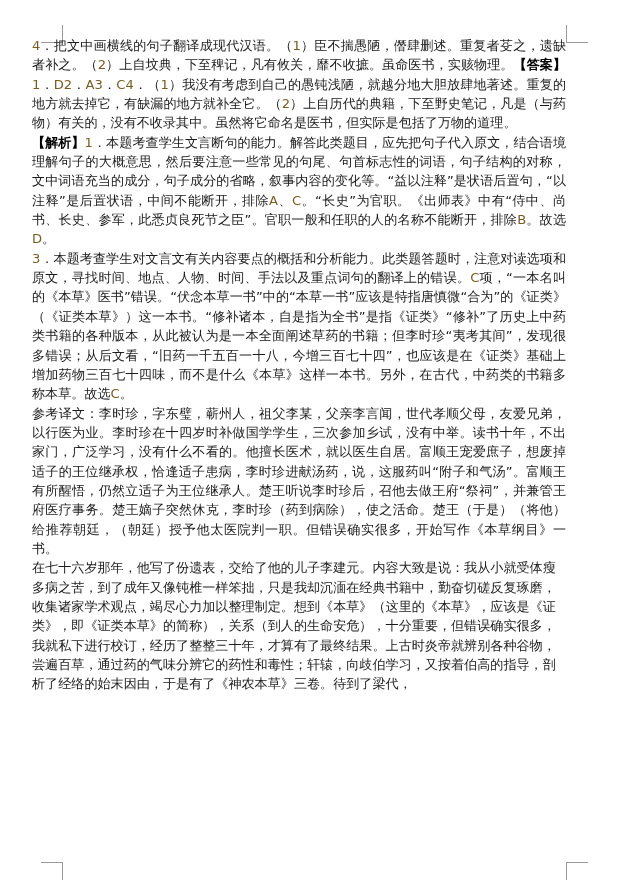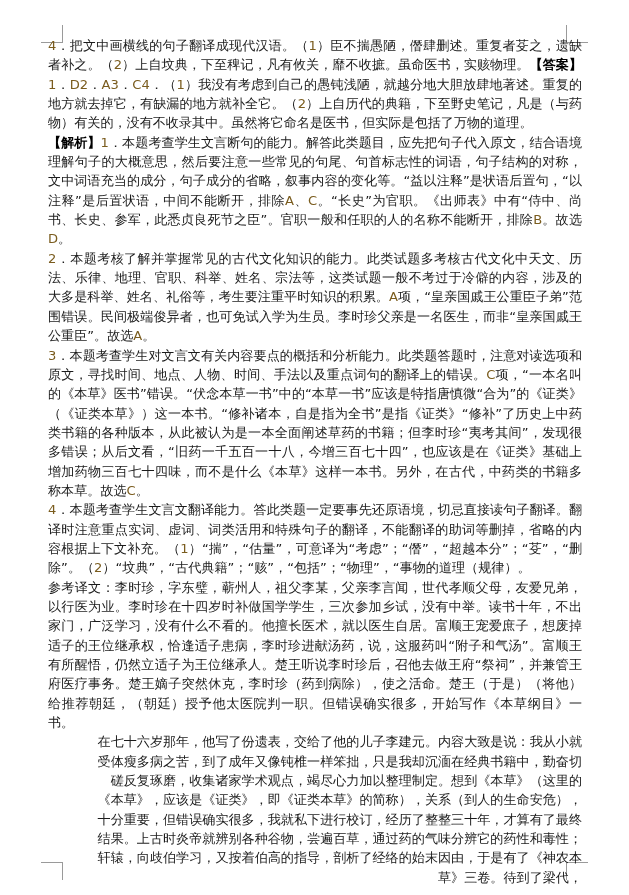--- a/index.html
+++ b/index.html
@@ -52,55 +52,53 @@
   #crop-bl::before { left: 0; top: 0; width: 22px; height: 1px; }
   #crop-bl::after  { left: 21px; top: 0; width: 1px; height: 18px; }
 
   #crop-br { left: 566px; top: 862px; }
   #crop-br::before { left: 0; top: 0; width: 22px; height: 1px; }
   #crop-br::after  { left: 0; top: 0; width: 1px; height: 18px; }
 
   
   #doc-body {
     position: absolute;
-    left: 48px;
+    left: 32px;
     top: 36px;
     width: 534px;
   }
 
   .para {
     margin: 0;
     font-size: 13.1px;
     line-height: 19.35px;
     color: #1b1b1b;
     text-align: justify;
     text-justify: inter-character;
     letter-spacing: 0px;
     word-break: break-all;
     font-weight: 400;
   }
-  .para.last { text-align: right; margin-left: 48px; }
+  .para.last { text-align: left; }
 
   
   .num       { color: #7a5c1e; }
   .bold      { font-weight: 700; color: #000000; }
 </style>
 </head>
 <body>
 
 <div id="page-sheet" style="background: rgb(255, 255, 255);">
 
   <div class="crop-mark" id="crop-tl"></div>
   <div class="crop-mark" id="crop-tr"></div>
   <div class="crop-mark" id="crop-bl"></div>
   <div class="crop-mark" id="crop-br"></div>
 
   <div id="doc-body">
       <p class="para"><span class="num">4</span><span class="">．把文中画横线的句子翻译成现代汉语。（</span><span class="num">1</span><span class="">）臣不揣愚陋，僭肆删述。重复者芟之，遗缺者补之。（</span><span class="num">2</span><span class="">）上自坟典，下至稗记，凡有攸关，靡不收摭。虽命医书，实赅物理。</span><span class="bold">【答案】</span><span class="num">1</span><span class="">．</span><span class="num">D2</span><span class="">．</span><span class="num">A3</span><span class="">．</span><span class="num">C4</span><span class="">．（</span><span class="num">1</span><span class="">）我没有考虑到自己的愚钝浅陋，就越分地大胆放肆地著述。重复的地方就去掉它，有缺漏的地方就补全它。（</span><span class="num">2</span><span class="">）上自历代的典籍，下至野史笔记，凡是（与药物）有关的，没有不收录其中。虽然将它命名是医书，但实际是包括了万物的道理。</span></p>
       <p class="para"><span class="bold">【解析】</span><span class="num">1</span><span class="">．本题考查学生文言断句的能力。解答此类题目，应先把句子代入原文，结合语境理解句子的大概意思，然后要注意一些常见的句尾、句首标志性的词语，句子结构的对称，文中词语充当的成分，句子成分的省略，叙事内容的变化等。“益以注释”是状语后置句，“以注释”是后置状语，中间不能断开，排除</span><span class="num">A</span><span class="">、</span><span class="num">C</span><span class="">。“长史”为官职。《出师表》中有“侍中、尚书、长史、参军，此悉贞良死节之臣”。官职一般和任职的人的名称不能断开，排除</span><span class="num">B</span><span class="">。故选</span><span class="num">D</span><span class="">。</span></p>
-      <p class="para"><span class="num">2</span><span class="">．本题考核了解并掌握常见的古代文化知识的能力。此类试题多考核古代文化中天文、历法、乐律、地理、官职、科举、姓名、宗法等，这类试题一般不考过于冷僻的内容，涉及的大多是科举、姓名、礼俗等，考生要注重平时知识的积累。</span><span class="num">A</span><span class="">项，“皇亲国戚王公重臣子弟”范围错误。民间极端俊异者，也可免试入学为生员。李时珍父亲是一名医生，而非“皇亲国戚王公重臣”。故选</span><span class="num">A</span><span class="">。</span></p>
       <p class="para"><span class="num">3</span><span class="">．本题考查学生对文言文有关内容要点的概括和分析能力。此类题答题时，注意对读选项和原文，寻找时间、地点、人物、时间、手法以及重点词句的翻译上的错误。</span><span class="num">C</span><span class="">项，“一本名叫的《本草》医书”错误。“伏念本草一书”中的“本草一书”应该是特指唐慎微“合为”的《证类》（《证类本草》）这一本书。“修补诸本，自是指为全书”是指《证类》“修补”了历史上中药类书籍的各种版本，从此被认为是一本全面阐述草药的书籍；但李时珍“夷考其间”，发现很多错误；从后文看，“旧药一千五百一十八，今增三百七十四”，也应该是在《证类》基础上增加药物三百七十四味，而不是什么《本草》这样一本书。另外，在古代，中药类的书籍多称本草。故选</span><span class="num">C</span><span class="">。</span></p>
-      <p class="para"><span class="num">4</span><span class="">．本题考查学生文言文翻译能力。答此类题一定要事先还原语境，切忌直接读句子翻译。翻译时注意重点实词、虚词、词类活用和特殊句子的翻译，不能翻译的助词等删掉，省略的内容根据上下文补充。（</span><span class="num">1</span><span class="">）“揣”，“估量”，可意译为“考虑”；“僭”，“超越本分”；“芟”，“删除”。（</span><span class="num">2</span><span class="">）“坟典”，“古代典籍”；“赅”，“包括”；“物理”，“事物的道理（规律）。</span></p>
       <p class="para"><span class="">参考译文：李时珍，字东璧，蕲州人，祖父李某，父亲李言闻，世代孝顺父母，友爱兄弟，以行医为业。李时珍在十四岁时补做国学学生，三次参加乡试，没有中举。读书十年，不出家门，广泛学习，没有什么不看的。他擅长医术，就以医生自居。富顺王宠爱庶子，想废掉适子的王位继承权，恰逢适子患病，李时珍进献汤药，说，这服药叫“附子和气汤”。富顺王有所醒悟，仍然立适子为王位继承人。楚王听说李时珍后，召他去做王府“祭祠”，并兼管王府医疗事务。楚王嫡子突然休克，李时珍（药到病除），使之活命。楚王（于是）（将他）给推荐朝廷，（朝廷）授予他太医院判一职。但错误确实很多，开始写作《本草纲目》一书。</span></p>
       <p class="para last"><span class="">在七十六岁那年，他写了份遗表，交给了他的儿子李建元。内容大致是说：我从小就受体瘦多病之苦，到了成年又像钝椎一样笨拙，只是我却沉湎在经典书籍中，勤奋切磋反复琢磨，收集诸家学术观点，竭尽心力加以整理制定。想到《本草》（这里的《本草》，应该是《证类》，即《证类本草》的简称），关系（到人的生命安危），十分重要，但错误确实很多，我就私下进行校订，经历了整整三十年，才算有了最终结果。上古时炎帝就辨别各种谷物，尝遍百草，通过药的气味分辨它的药性和毒性；轩辕，向歧伯学习，又按着伯高的指导，剖析了经络的始末因由，于是有了《神农本草》三卷。待到了梁代，</span></p>
     </div>
 
 </div>
 
 </body></html>

